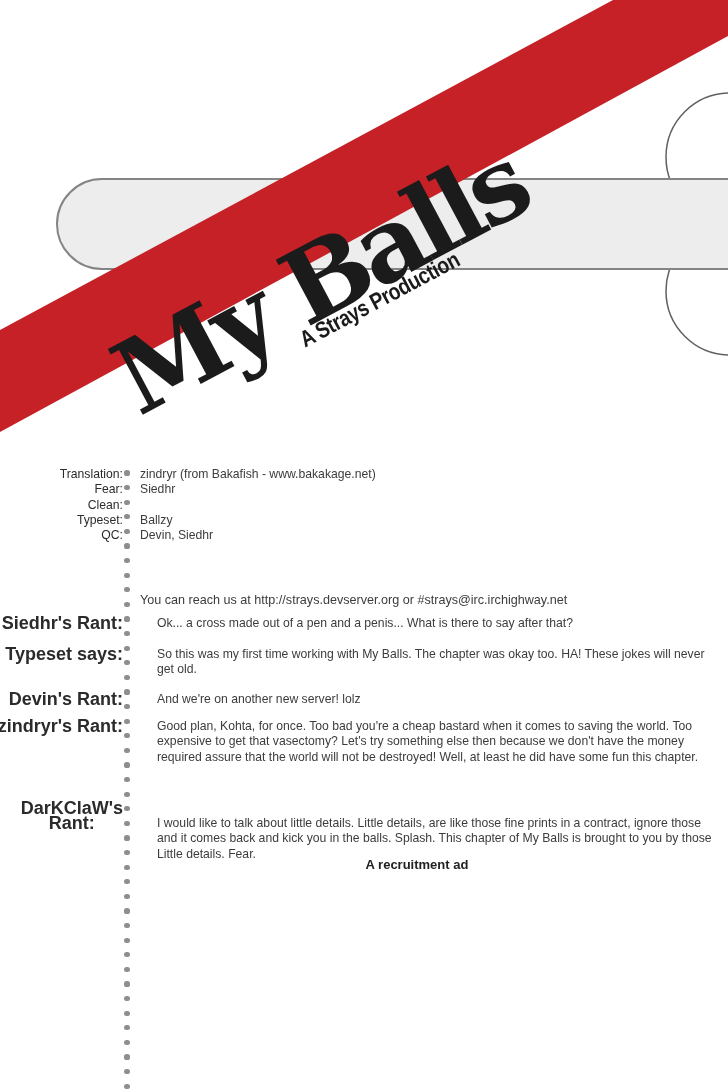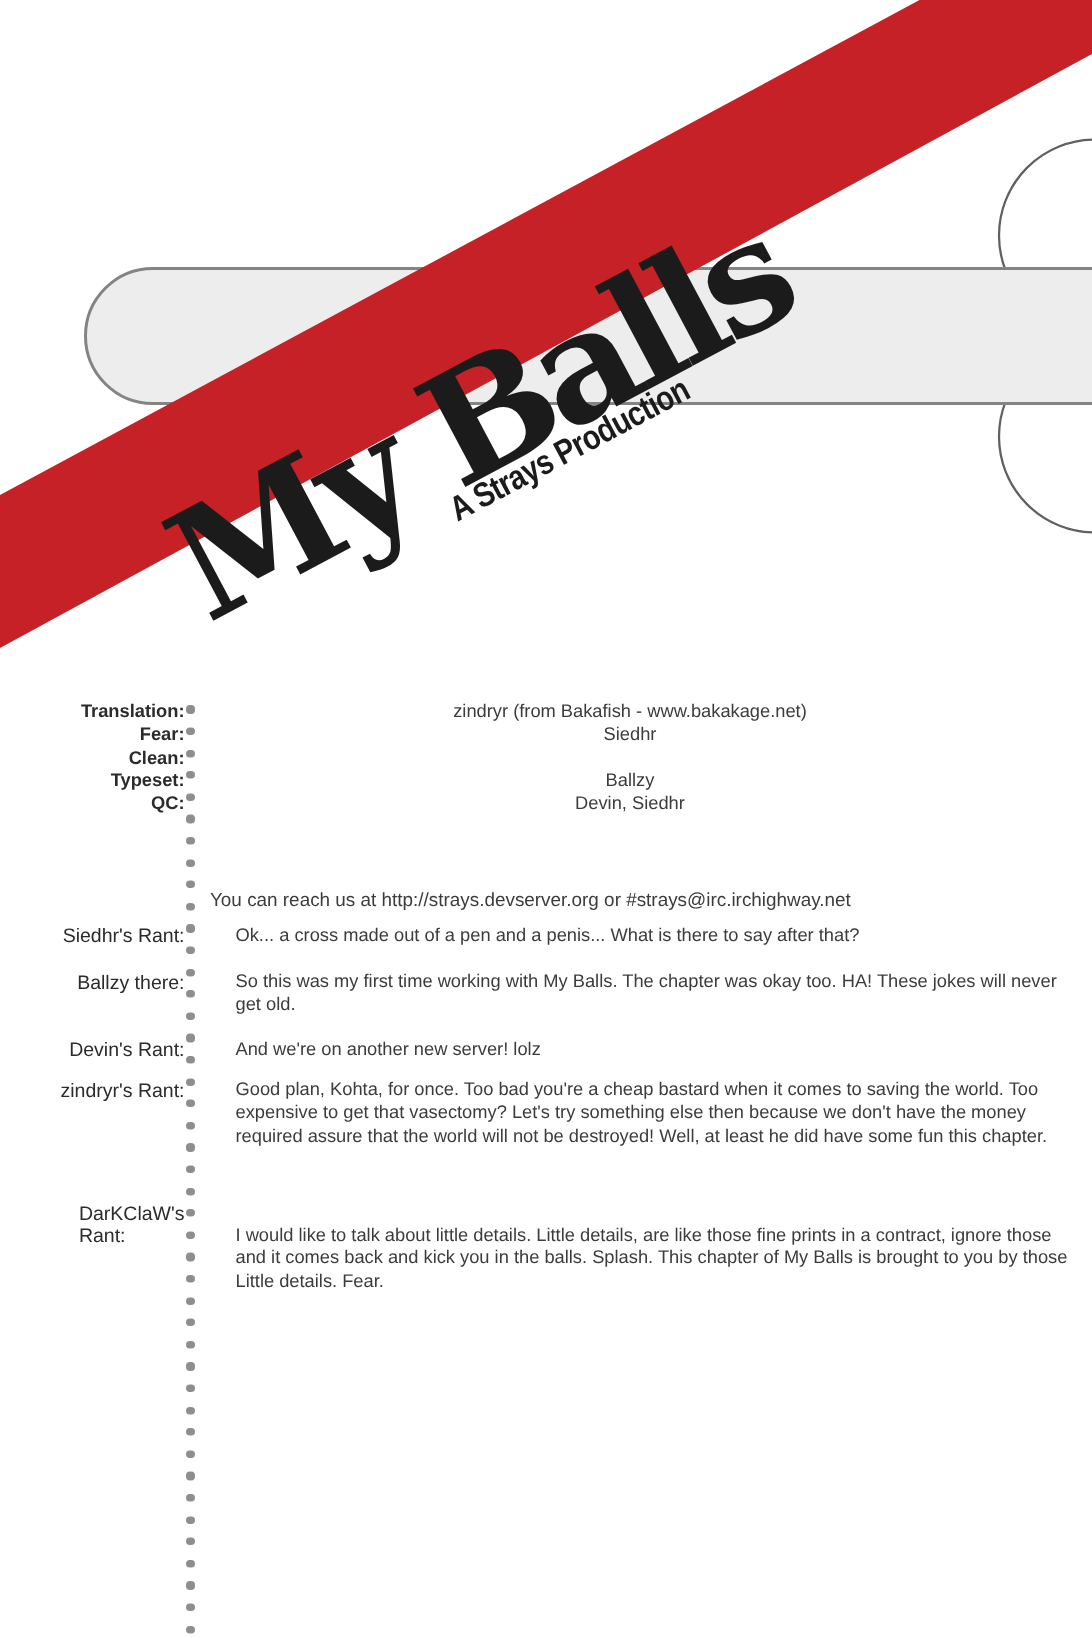--- a/index.html
+++ b/index.html
@@ -27,30 +27,30 @@
   }
   
   .dots{position:absolute;left:0;top:0;width:728px;height:1092px;z-index:2;}
   .dot{position:absolute;left:124.4px;width:5.2px;height:5.2px;border-radius:50%;background:#8e8e8e;}
   
   .txt{font-size:12.2px;line-height:15.35px;}
   .credits{
     position:absolute;left:0;top:467px;z-index:3;width:700px;
     display:grid;grid-template-columns:123px 1fr;
   }
-  .credit-label{grid-column:1;text-align:right;font-weight:bold;color:#2b2b2b;}
-  .credit-value{grid-column:2;padding-left:17px;text-align:center;}
+  .credit-label{grid-column:1;text-align:right;font-weight:normal;color:#2b2b2b;}
+  .credit-value{grid-column:2;padding-left:17px;}
   .contact{
     position:absolute;left:140px;top:572px;width:580px;z-index:3;
     font-size:12.6px;line-height:16px;margin-top:20px;
   }
   .rant{position:absolute;left:0;width:728px;z-index:3;}
   .rant-label{
-    position:absolute;top:0;right:605px;white-space:nowrap;text-align:left;
-    font-weight:normal;color:#2b2b2b;font-size:13px;line-height:15.35px;
+    position:absolute;top:0;right:605px;white-space:nowrap;text-align:center;
+    font-weight:bold;color:#2b2b2b;font-size:18px;line-height:15.35px;
   }
   .rant-text{position:absolute;top:0;left:157px;width:558px;}
   .rant1{top:616px}.rant2{top:647px}.rant3{top:692px}.rant4{top:719px}.rant5{top:816px}
   .rant5 .rant-label{top:-15.4px;}
   .recruit-heading{
     position:absolute;left:140px;top:857px;width:554px;z-index:3;
     text-align:center;font-weight:bold;font-size:13px;line-height:16px;color:#222;
   }
   .recruit-text{position:absolute;left:140px;top:890px;width:558px;z-index:3;}
 </style>
@@ -131,21 +131,21 @@
 
   <div id="rants-holder">
       <div class="rant rant1">
         <div class="rant-label">
           <div>Siedhr's Rant:</div>
         </div>
         <div class="rant-text txt">Ok... a cross made out of a pen and a penis... What is there to say after that?</div>
       </div>
       <div class="rant rant2">
         <div class="rant-label">
-          <div>Ballzy there:</div>
+          <div>Typeset says:</div>
         </div>
         <div class="rant-text txt">So this was my first time working with My Balls. The chapter was okay too. HA! These jokes will never get old.</div>
       </div>
       <div class="rant rant3">
         <div class="rant-label">
           <div>Devin's Rant:</div>
         </div>
         <div class="rant-text txt">And we're on another new server! lolz</div>
       </div>
       <div class="rant rant4">
@@ -156,14 +156,15 @@
       </div>
       <div class="rant rant5">
         <div class="rant-label">
           <div>DarKClaW's</div>
           <div>Rant:</div>
         </div>
         <div class="rant-text txt">I would like to talk about little details. Little details, are like those fine prints in a contract, ignore those and it comes back and kick you in the balls. Splash. This chapter of My Balls is brought to you by those Little details. Fear.</div>
       </div>
     </div>
 
+  <div class="recruit-heading">A recruitment ad</div>
 
 </div>
 
 </body></html>

